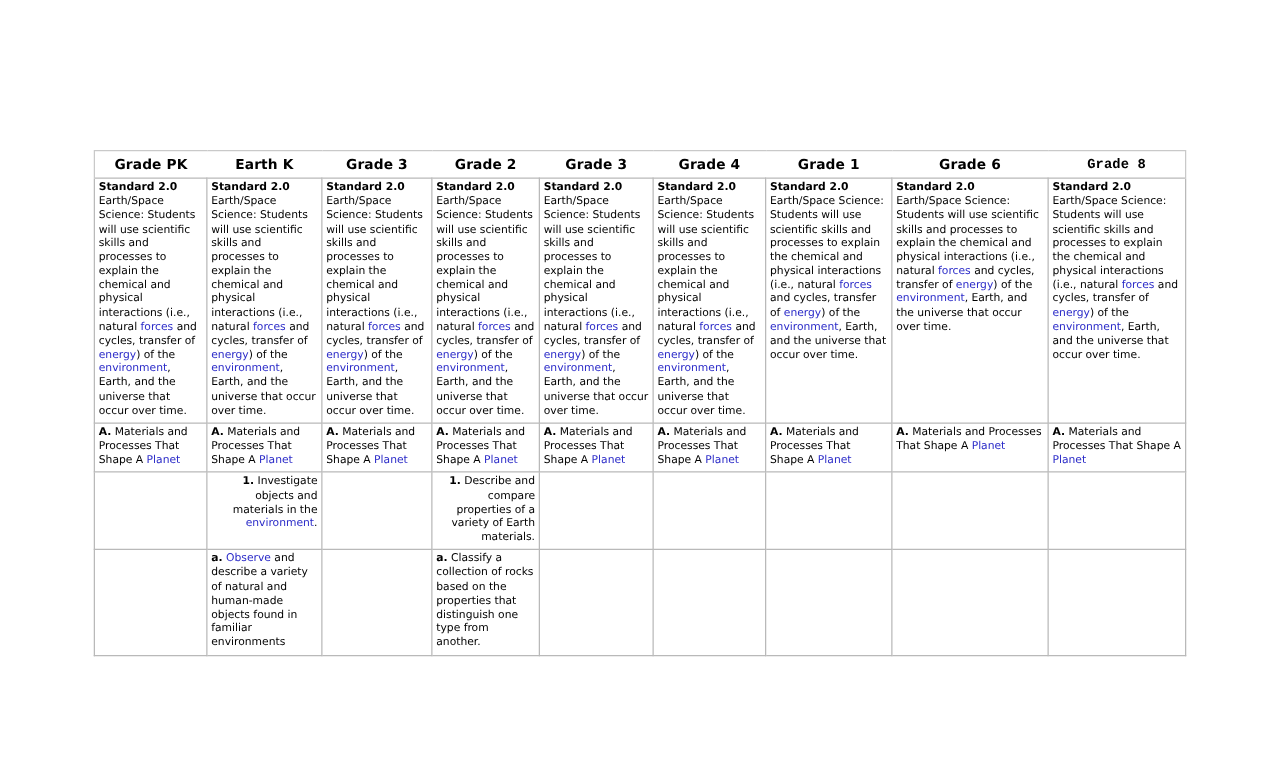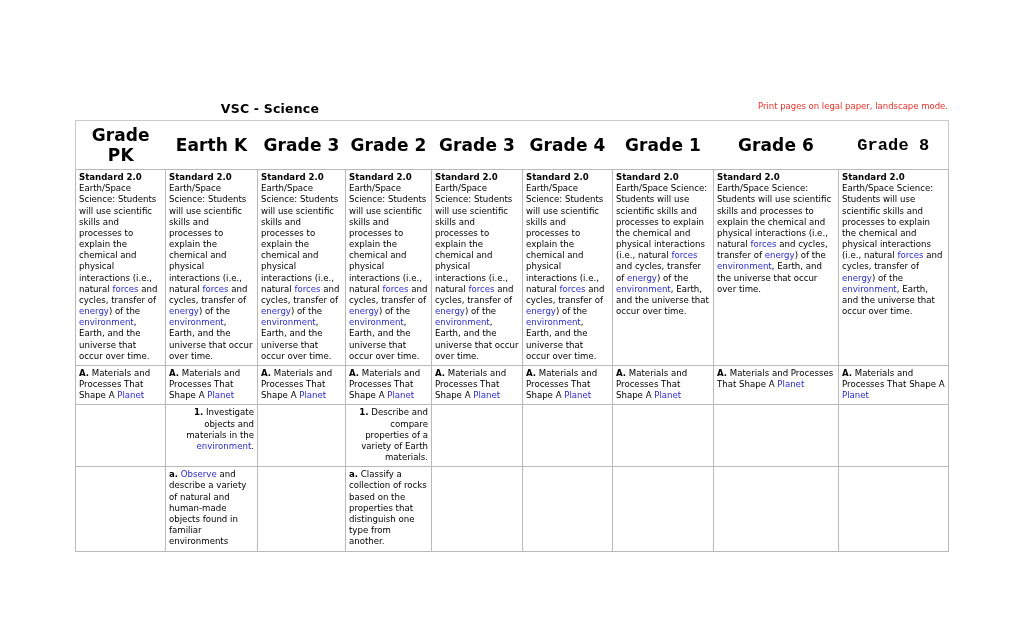--- a/index.html
+++ b/index.html
@@ -55,21 +55,21 @@
   table.vsc col.c2 { width: 92px; }
   table.vsc col.c3 { width: 88px; }
   table.vsc col.c4 { width: 86px; }
   table.vsc col.c5 { width: 91px; }
   table.vsc col.c6 { width: 90px; }
   table.vsc col.c7 { width: 101px; }
   table.vsc col.c8 { width: 125px; }
   table.vsc col.c9 { width: 110px; }
 
   thead th.grade-head {
-    font-size: 17px;
+    font-size: 11px;
     font-weight: bold;
     text-align: center;
     padding: 4px 2px 4px 2px;
     border: none;
     background: #ffffff;
     vertical-align: middle;
     letter-spacing: 0.1px;
   }
   thead tr.head-row {
     border-top: 1px solid #c9c9c9;
@@ -95,23 +95,21 @@
 
   .lbl { font-weight: bold; margin-top: 9px; }
   .lnk { color: #2b2bc8; }
   .empty { font-size: 8.6px; }
 </style>
 </head>
 <body>
 
 <div id="page">
 
-  <div class="doc-title">VSC - Science</div>
 
-  <div class="print-note">Print pages on legal paper, landscape mode.</div>
 
   <table class="vsc">
     <colgroup>
       <col class="c1">
         <col class="c2">
         <col class="c3">
         <col class="c4">
         <col class="c5">
       <col class="c6">
         <col class="c7">

